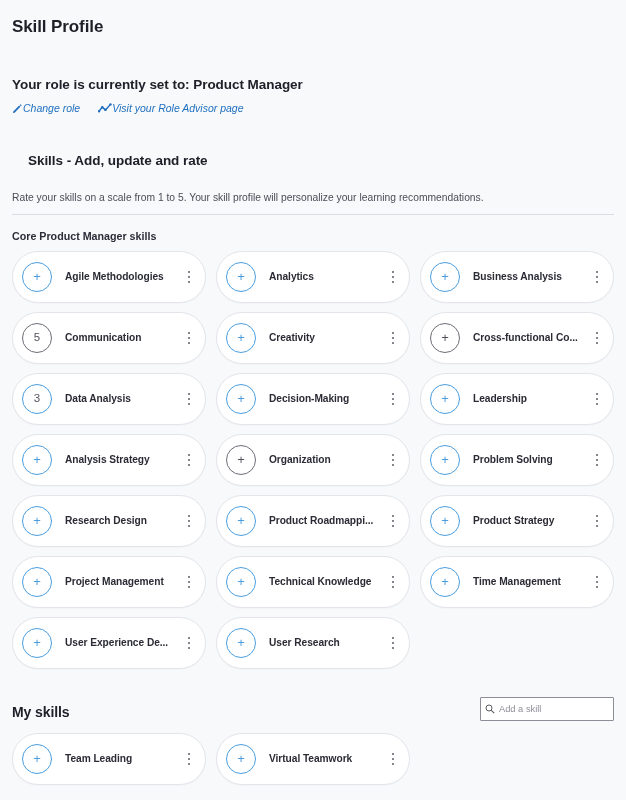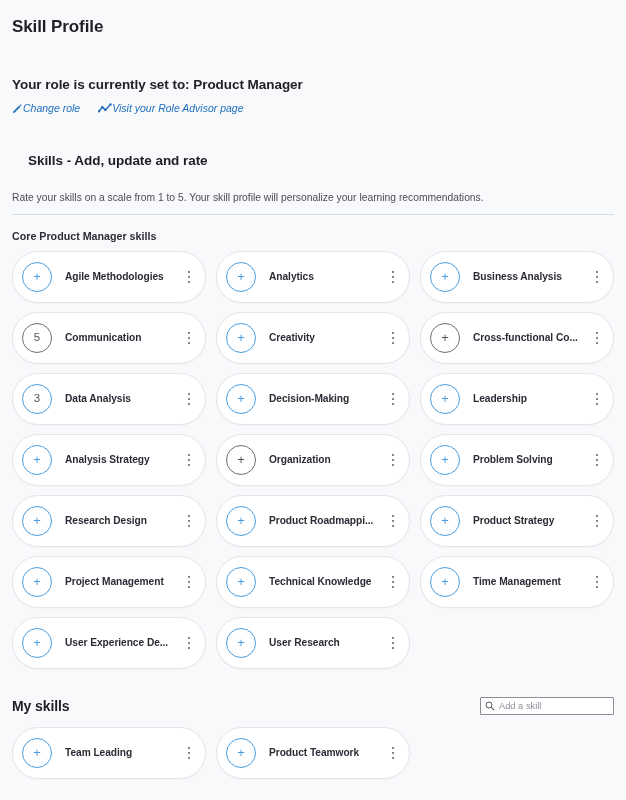--- a/index.html
+++ b/index.html
@@ -175,21 +175,21 @@
   .myskills-title {
     font-size: 14px;
     font-weight: bold;
     color: #20202a;
     letter-spacing: -0.1px;
     padding-bottom: 1px;
   }
 
   .search-box {
     width: 134px;
-    height: 18px;
+    height: 24px;
     border: 1px solid #8d8d97;
     background: #fff;
     border-radius: 1px;
     display: flex;
     align-items: center;
     padding: 0 4px;
     gap: 4px;
   }
   .search-box svg { flex: none; display: block; }
   .search-box input {
@@ -446,21 +446,21 @@
         <div class="rate-circle plus">+</div>
         <div class="skill-name">Team Leading</div>
         <div class="kebab">
           <i></i>
           <i></i>
           <i></i>
         </div>
       </div>
       <div class="skill-card">
         <div class="rate-circle plus">+</div>
-        <div class="skill-name">Product Teamwork</div>
+        <div class="skill-name">Virtual Teamwork</div>
         <div class="kebab">
           <i></i>
           <i></i>
           <i></i>
         </div>
       </div>
     </div>
 
 </div>
 

